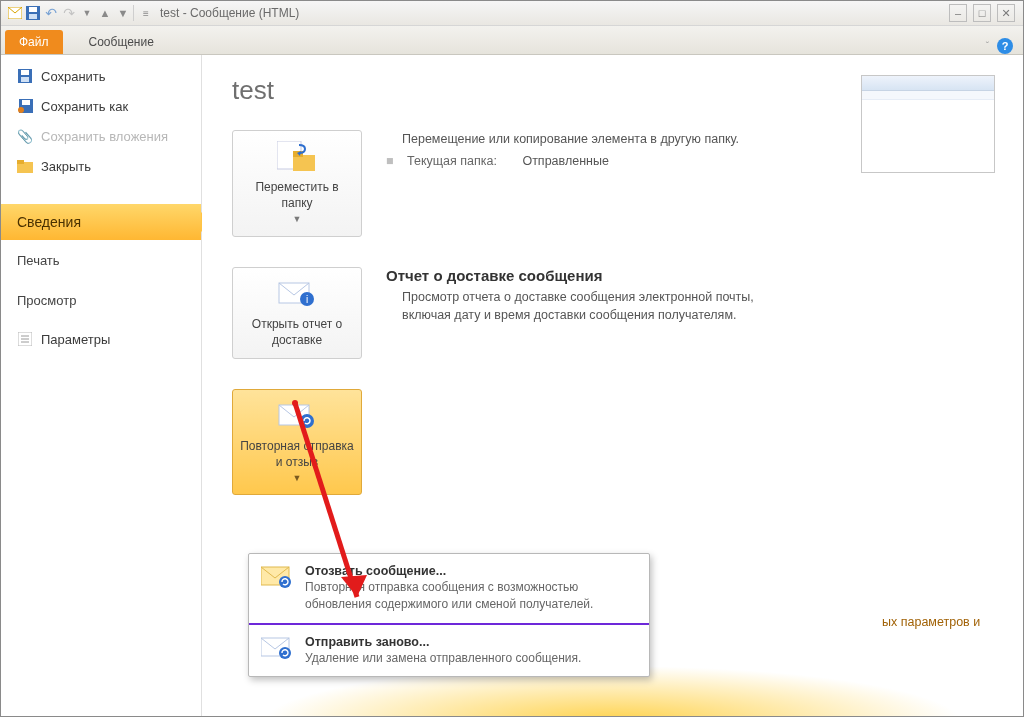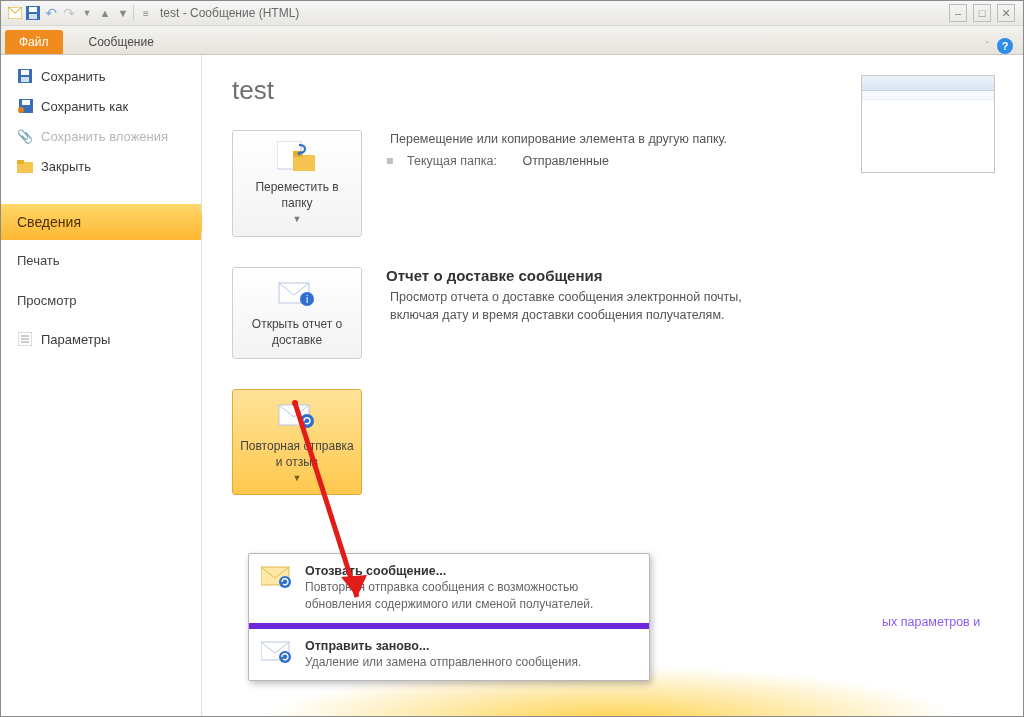--- a/index.html
+++ b/index.html
@@ -28,36 +28,36 @@
   .side-sel:after{content:"";position:absolute;right:-10px;top:8px;border-top:10px solid transparent;border-bottom:10px solid transparent;border-left:10px solid #ffc445}
   .side-plain{height:40px;display:flex;align-items:center;padding:0 16px;color:#444}
   
   .main{flex:1;background:#fff;padding:20px 24px 0 30px;position:relative;overflow:hidden}
   .main h1{font-size:26px;font-weight:normal;color:#6f6f6f;margin:0 0 24px 0}
   .section{display:flex;gap:24px;margin-bottom:30px;align-items:flex-start}
   .big-btn{width:130px;min-height:90px;border:1px solid #cfcfcf;border-radius:3px;background:linear-gradient(#ffffff,#f3f3f3);display:flex;flex-direction:column;align-items:center;justify-content:center;padding:10px 6px;box-sizing:border-box;text-align:center;font-size:12px;color:#444;line-height:1.35}
   .big-btn.selected{background:linear-gradient(#ffe39a,#ffc84d);border-color:#e0a93a}
   .big-btn .big-icn{width:40px;height:32px;margin-bottom:6px;display:flex;align-items:center;justify-content:center}
   .sec-text h3{font-size:15px;margin:0 0 4px 0;color:#333;font-weight:600}
-  .sec-text p{margin:0 0 6px 4px;color:#555;line-height:1.45;font-size:12.5px;max-width:380px}
+  .sec-text p{margin:0 0 6px 16px;color:#555;line-height:1.45;font-size:12.5px;max-width:380px}
   .meta{color:#555;font-size:12.5px}
   .meta .sq{color:#bfbfbf;margin-right:10px}
   .meta .lbl{color:#666;margin-right:22px}
   
   .preview{position:absolute;right:28px;top:20px;width:132px;height:96px;border:1px solid #c7c7c7;background:#fff}
   .preview .pv-bar{height:14px;background:linear-gradient(#eef3fb,#d7e4f3);border-bottom:1px solid #c7d4e4}
   
   .dropdown{position:absolute;left:247px;top:498px;width:400px;border:1px solid #b8b8b8;background:#fff;box-shadow:2px 3px 7px rgba(0,0,0,.25);border-radius:2px}
-  .dd-item{display:flex;gap:12px;padding:10px 12px;border-bottom:6px solid #6d28d9}
+  .dd-item{display:flex;gap:12px;padding:10px 12px;border-bottom:2px solid #6d28d9}
   .dd-item:last-child{border-bottom:none}
   .dd-item .dd-icn{width:32px;height:26px;flex-shrink:0;display:flex;align-items:center;justify-content:center}
   .dd-item .dd-txt{flex:1}
   .dd-item .dd-txt .dd-title{font-size:12.5px;color:#333;font-weight:600;margin-bottom:1px}
   .dd-item .dd-txt .dd-desc{font-size:12px;color:#666;line-height:1.4}
-  .truncated{color:#8b5cf6;font-size:12.5px;padding-left:20px}
+  .truncated{color:#a16207;font-size:12.5px;padding-left:20px}
   
   .footer-accent{position:absolute;bottom:0;left:0;right:0;height:60px;background:radial-gradient(ellipse at 50% 110%,#ffd24a 0%,rgba(255,210,74,0) 60%)}
   
   .arrow-svg{position:absolute;left:284px;top:344px;pointer-events:none}
   
   svg{display:block}
 </style>
 </head>
 <body>
 

